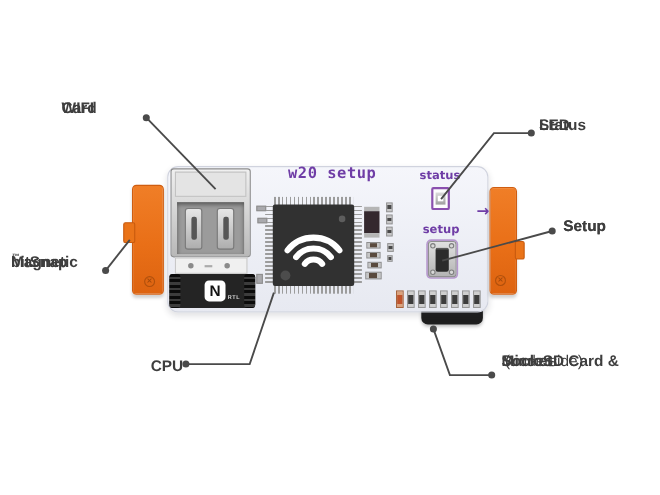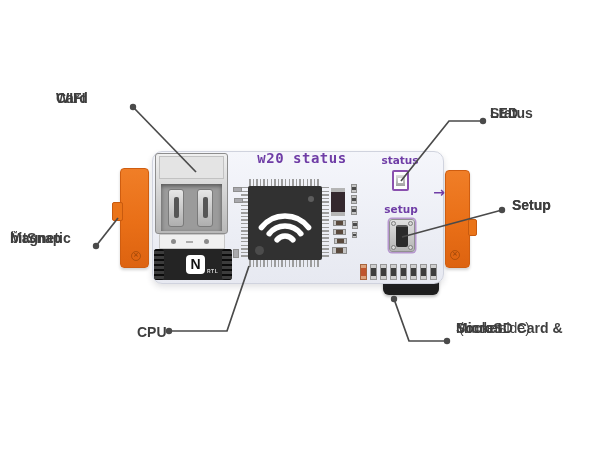--- a/index.html
+++ b/index.html
@@ -173,21 +173,21 @@
   <div class="smd-h" style="left:333px;top:220px;width:13px;height:6px;"></div>
   <div class="smd-h" style="left:333px;top:229px;width:13px;height:6px;"></div>
   <div class="smd-h" style="left:334px;top:238px;width:13px;height:6px;"></div>
   <div class="smd-h" style="left:332px;top:247px;width:15px;height:7px;"></div>
   <div class="smd-v" style="left:352px;top:221px;width:6px;height:8px;"></div>
   <div class="smd-v" style="left:352px;top:232px;width:5px;height:6px;"></div>
   <div class="smd-g" style="left:233px;top:187px;width:9px;height:5px;"></div>
   <div class="smd-g" style="left:234px;top:198px;width:9px;height:5px;"></div>
   <div class="smd-g" style="left:233px;top:249px;width:6px;height:9px;"></div>
 
-  <div class="silk board-title">w20 status</div>
+  <div class="silk board-title">w20 setup</div>
   <div class="silk silk-status">status</div>
   <div class="silk silk-setup">setup</div>
   <div class="silk arrow">→</div>
 
   <div class="led"></div>
   <div class="led-inner"></div>
   <div class="led-core"></div>
   <div class="btn"></div>
   <div class="btn-bump bp1"></div>
   <div class="btn-bump bp2"></div>

